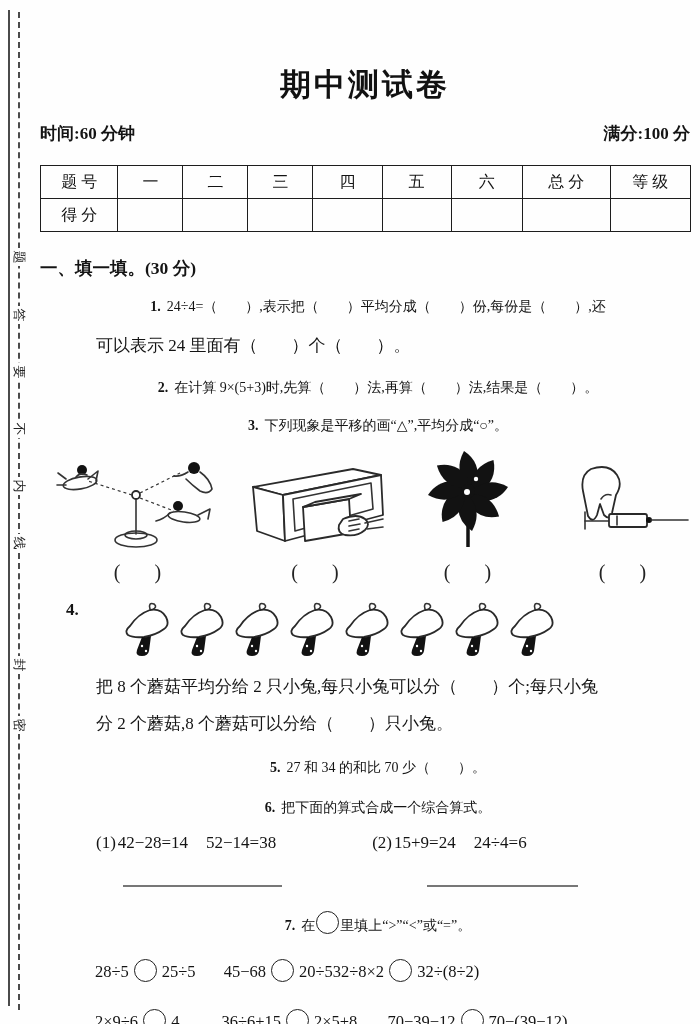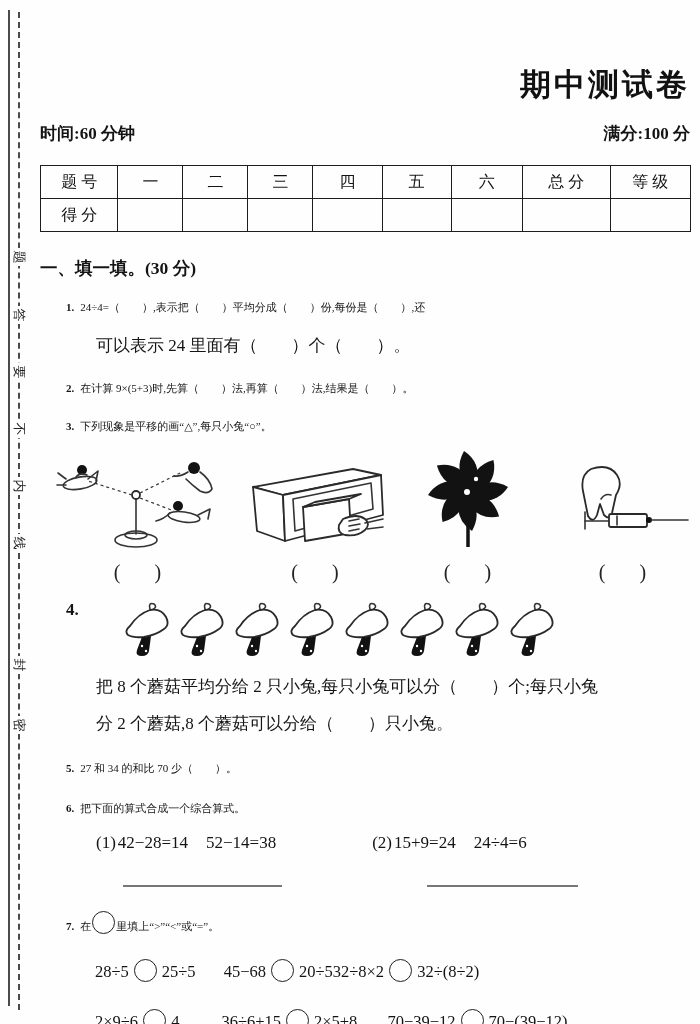--- a/index.html
+++ b/index.html
@@ -10,31 +10,31 @@
   }
   
   .seal-solid{position:absolute;left:8px;top:10px;height:996px;width:0;border-left:2px solid #4a4a4a;}
   .seal-dashed{position:absolute;left:18px;top:12px;height:998px;width:0;border-left:2px dashed #4a4a4a;}
   .seal-char{
     position:absolute;left:10px;width:18px;height:18px;line-height:18px;text-align:center;
     background:#fefefe;font-size:13px;color:#222;transform:rotate(90deg);
   }
   
   .content{position:absolute;left:40px;top:0;width:650px;}
-  .title{margin-top:64px;text-align:right;font-size:31px;font-weight:bold;letter-spacing:3px;color:#111;}
+  .title{margin-top:64px;text-align:center;font-size:31px;font-weight:bold;letter-spacing:3px;color:#111;}
   .meta-row{display:flex;justify-content:space-between;margin-top:16px;font-size:17px;font-weight:bold;}
   
   table.score{border-collapse:collapse;width:651px;margin-top:20px;table-layout:fixed;}
   table.score td{
     border:1.4px solid #1d1d1d;height:32px;text-align:center;vertical-align:middle;
     font-size:16px;padding:0;
   }
   
   .sec-heading{margin-top:24px;font-size:17.5px;font-weight:bold;}
-  .q{margin-top:14px;padding-left:26px;font-size:11px;line-height:26px;}
+  .q{margin-top:14px;padding-left:26px;font-size:14px;line-height:26px;text-align:center;}
   .q .num{font-weight:bold;margin-right:6px;}
   .cont-line{padding-left:56px;margin-top:13px;font-size:17px;line-height:26px;}
   
   .figs{display:flex;margin-top:6px;align-items:flex-end;}
   .fig{display:flex;flex-direction:column;align-items:center;}
   .fig .parens{font-size:20px;margin-top:8px;color:#222;display:flex;}
   .fig .parens .gap{display:inline-block;width:34px;}
   
   .mush-row{display:flex;align-items:flex-start;margin-top:16px;padding-left:26px;}
   .mush-row .num{font-weight:bold;font-size:17px;margin-right:44px;}
@@ -125,21 +125,21 @@
   <div class="q">
     <span class="num">1.</span><span>24÷4=（　　）,表示把（　　）平均分成（　　）份,每份是（　　）,还</span>
   </div>
   <div class="cont-line">可以表示 24 里面有（　　）个（　　）。</div>
 
   <div class="q" style="margin-top:16px">
     <span class="num">2.</span><span>在计算 9×(5+3)时,先算（　　）法,再算（　　）法,结果是（　　）。</span>
   </div>
 
   <div class="q" style="margin-top:12px">
-    <span class="num">3.</span><span>下列现象是平移的画“△”,每只小兔“○”。</span>
+    <span class="num">3.</span><span>下列现象是平移的画“△”,平均分成“○”。</span>
   </div>
 
   <div class="figs">
 
     <div class="fig" style="margin-left:10px;width:175px">
       <span>
         <svg width="172" height="92" viewBox="0 0 172 92">
           <ellipse class="ln" cx="84" cy="83" rx="21" ry="7"></ellipse>
           <ellipse class="ln" cx="84" cy="78" rx="11" ry="4"></ellipse>
           <line class="ln" x1="84" y1="77" x2="84" y2="40"></line>

